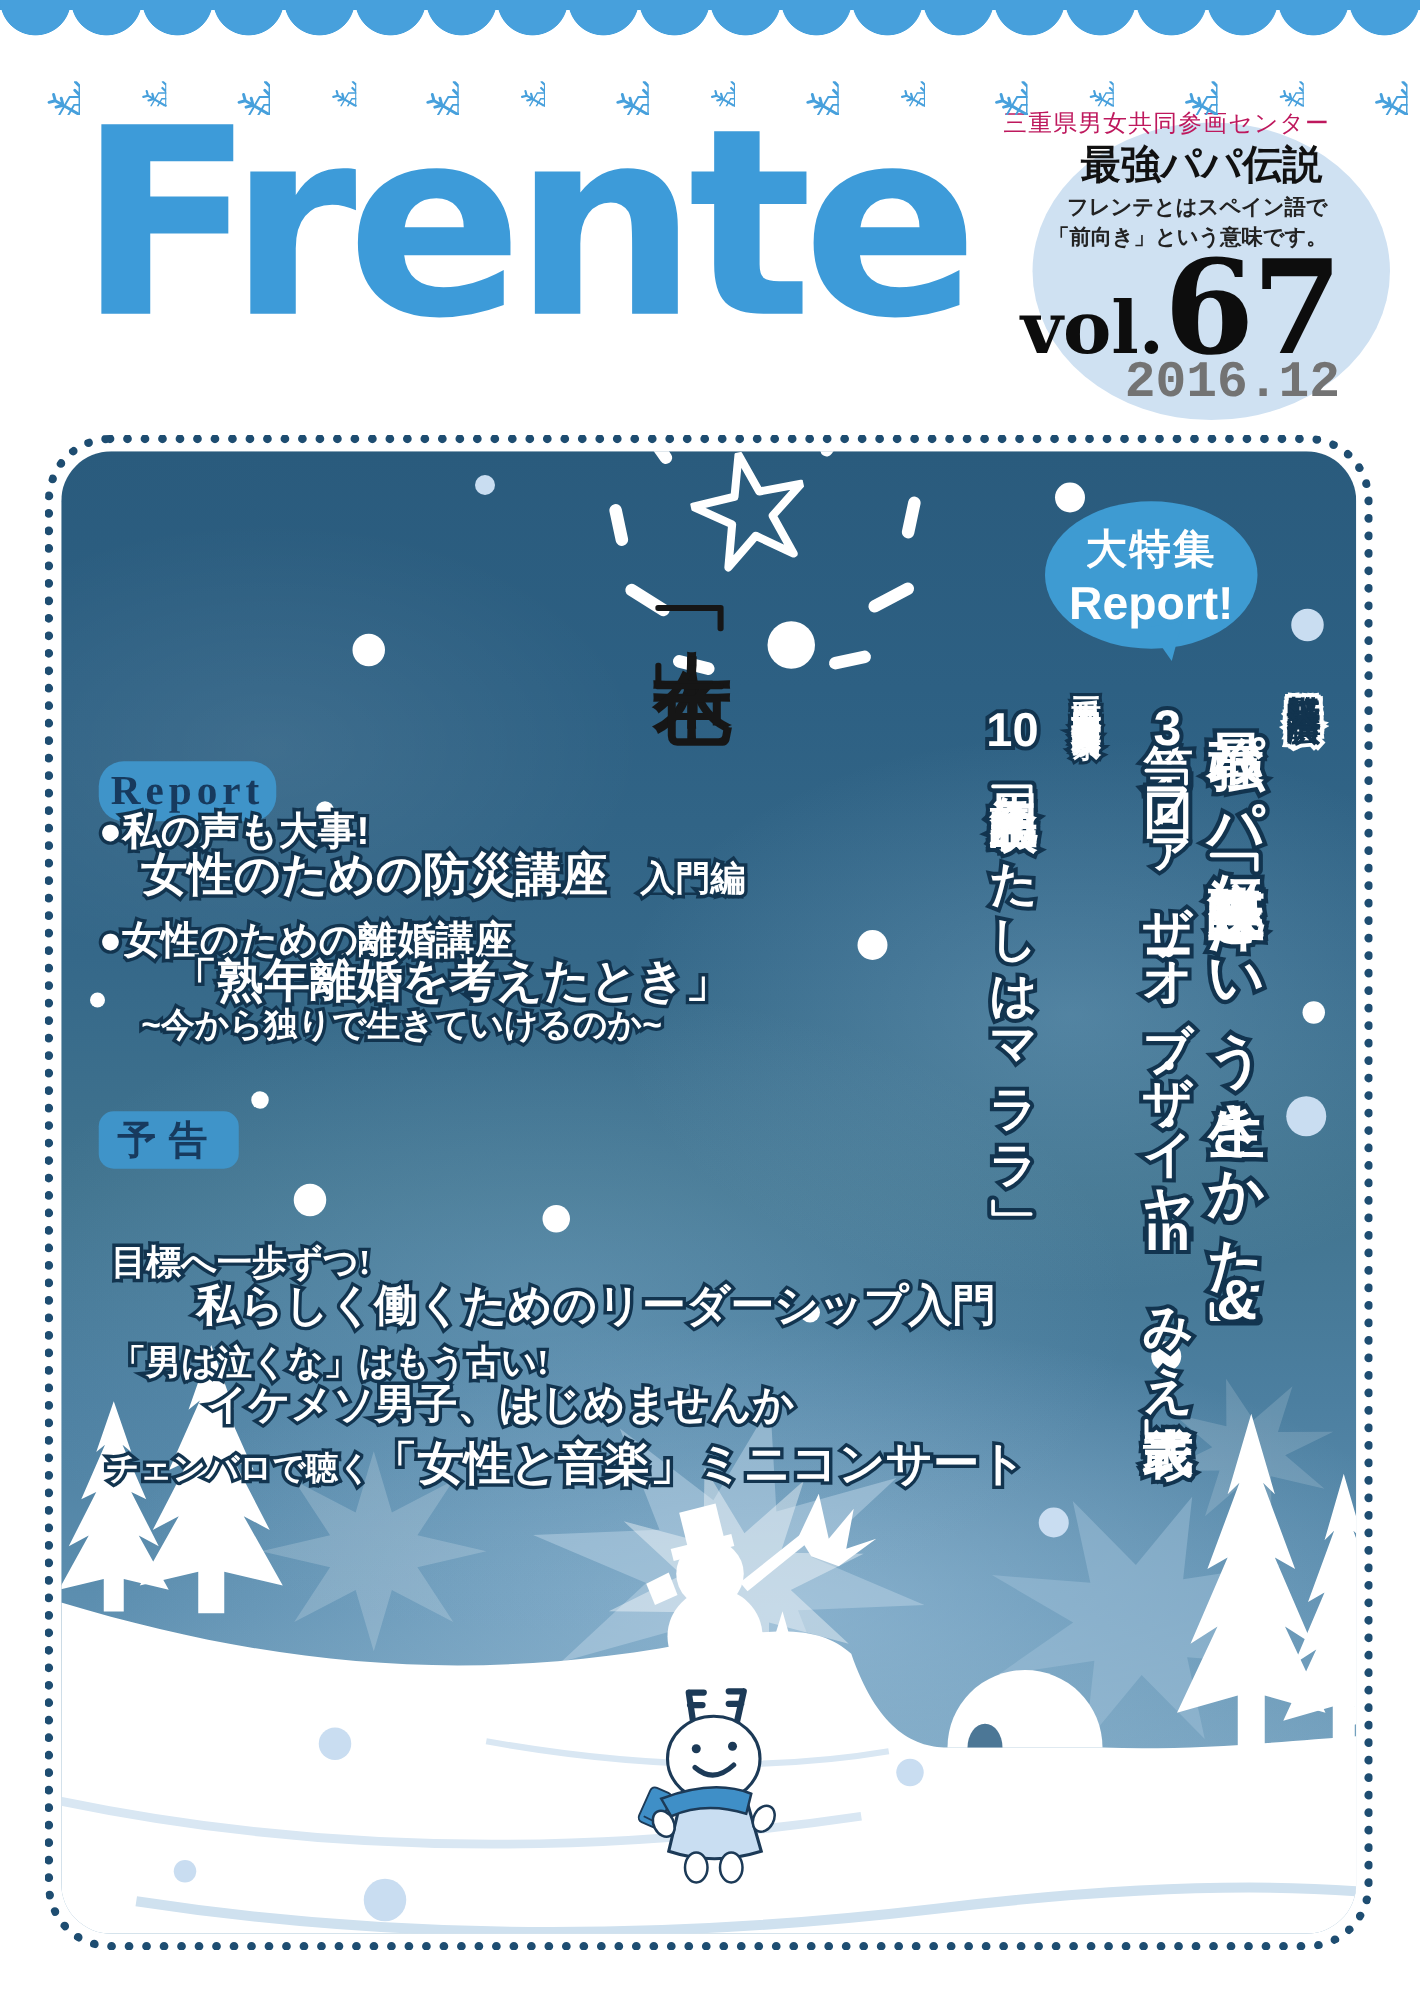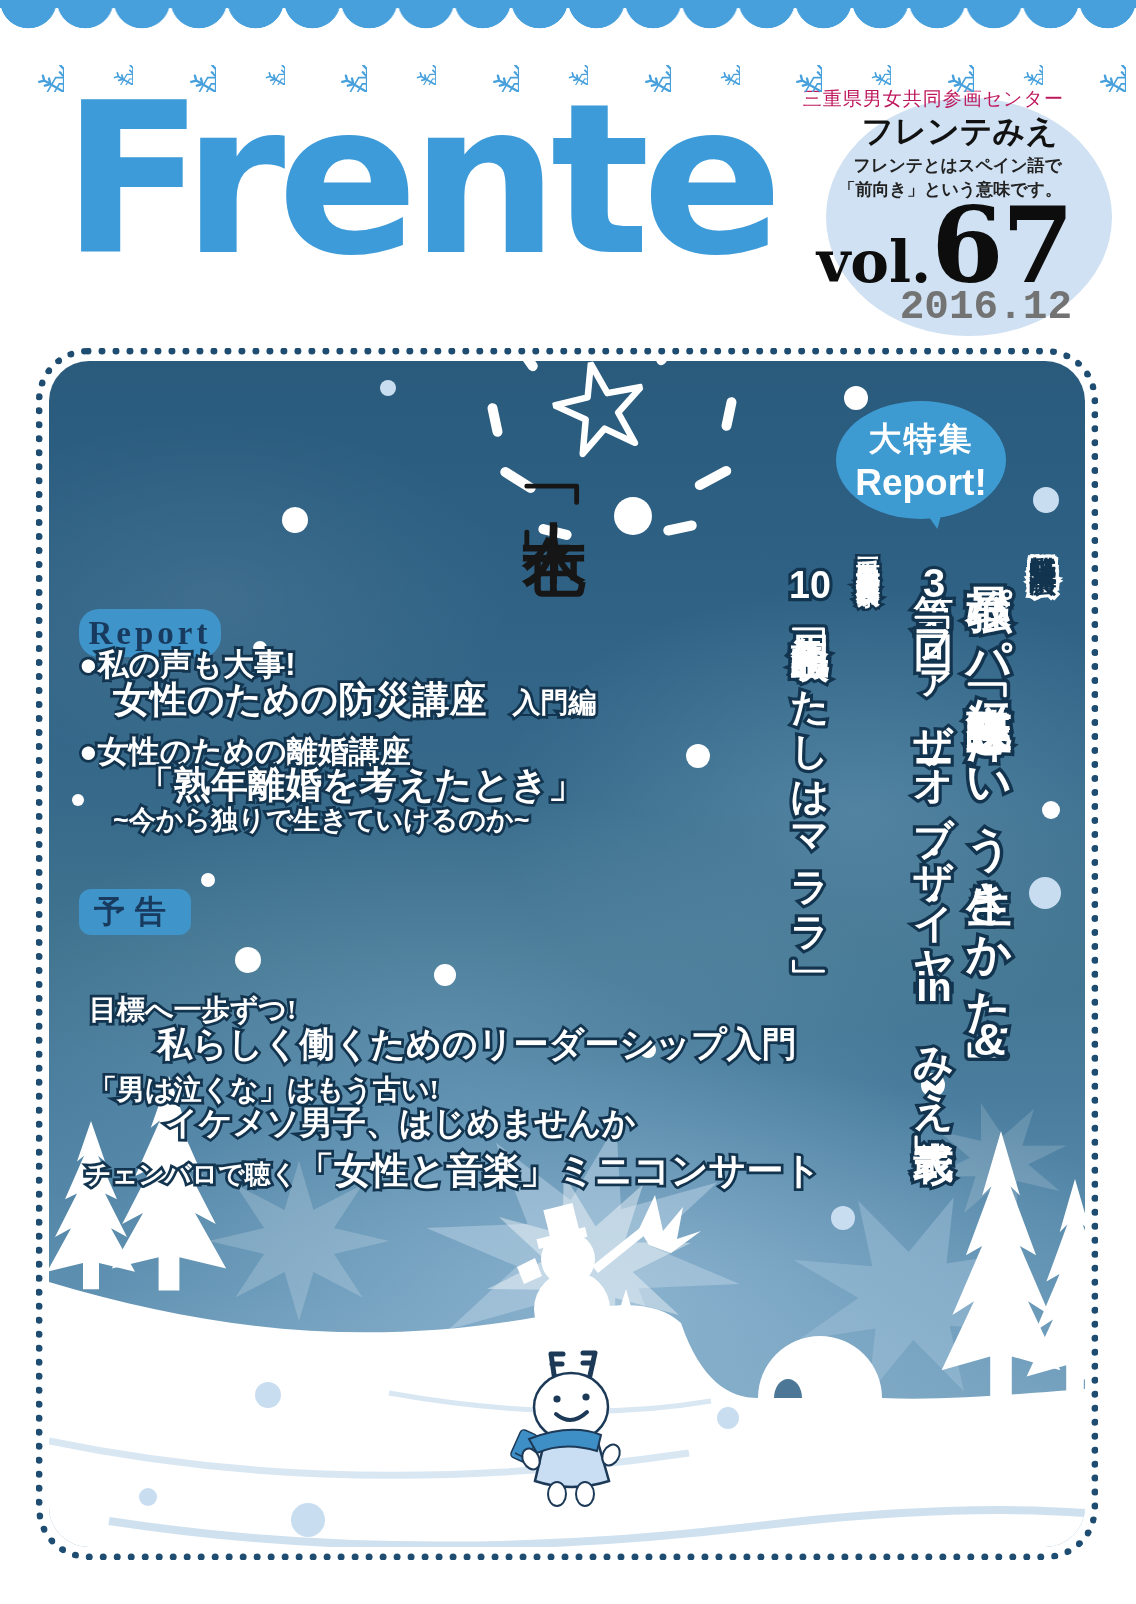--- a/index.html
+++ b/index.html
@@ -174,21 +174,21 @@
       <use href="#flake"></use>
     </svg>
     <svg width="54" height="54" viewBox="-52 -52 104 104">
       <use href="#flake"></use>
     </svg>
   </div>
 
 <div class="header-circle"></div>
 <div class="logo">Frente</div>
 <div class="hdr-txt org">三重県男女共同参画センター</div>
-<div class="hdr-txt brand">フレンテみえ</div>
+<div class="hdr-txt brand">最強パパ伝説</div>
 <div class="hdr-txt tagline">
   <span>フレンテとはスペイン語で</span><br>
   <span>「前向き」という意味です。</span>
 </div>
 <div class="hdr-txt vol">
   <span class="vp">vol.</span><span class="vn">67</span>
 </div>
 <div class="hdr-txt idate">2016.12</div>
 
 <div class="panel">

